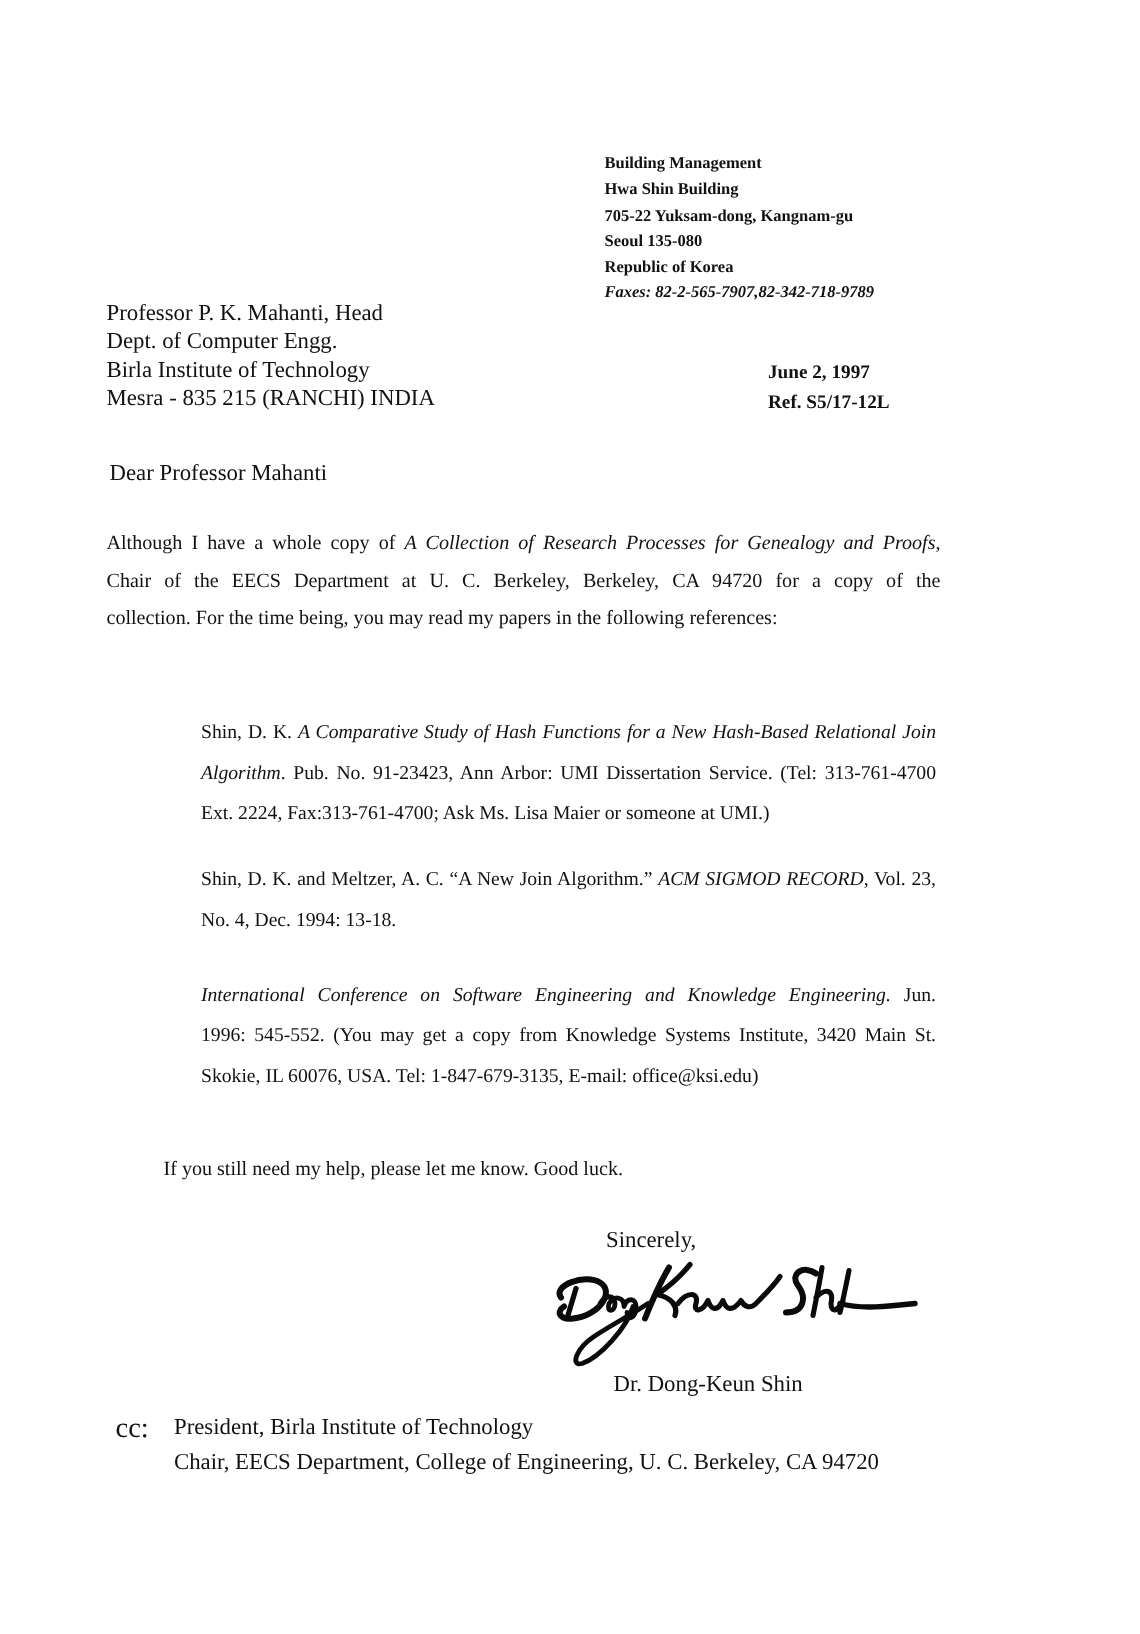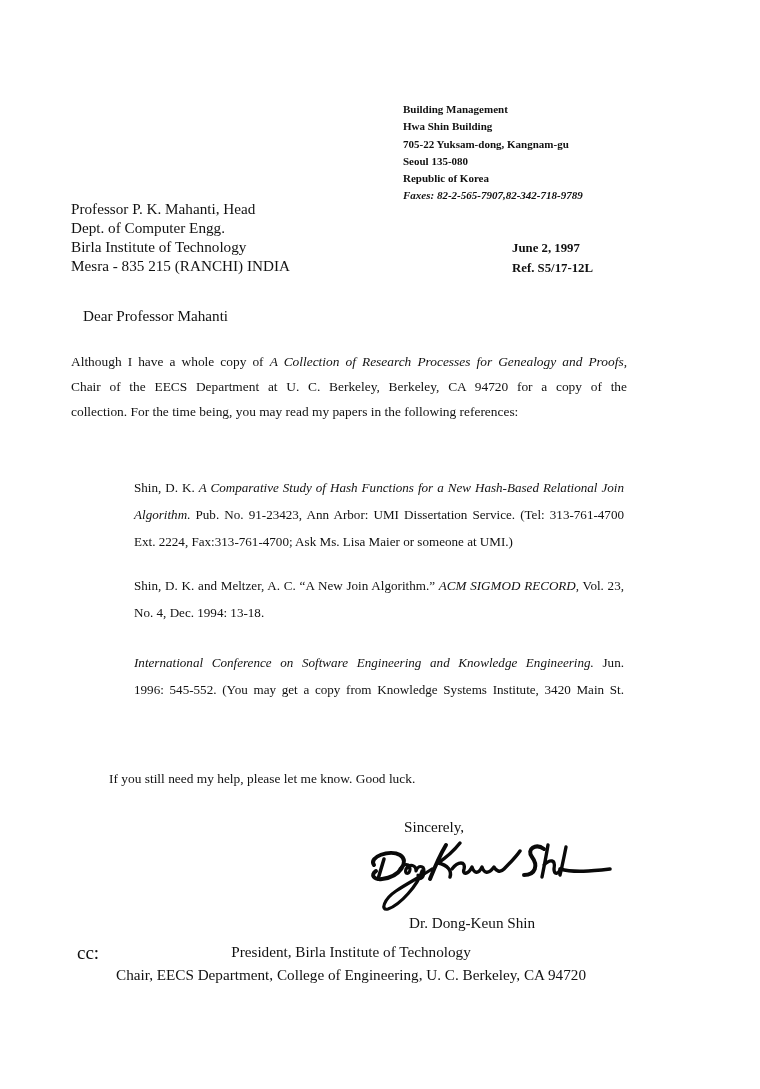--- a/index.html
+++ b/index.html
@@ -41,21 +41,21 @@
     .dateref {
       left: 512px;
       top: 238px;
       font-weight: bold;
       font-size: 12.8px;
       line-height: 20px;
     }
     .dateref .line { display: block; }
 
     .salutation {
-      left: 83px;
+      left: 73px;
       top: 307px;
       font-size: 15.2px;
     }
 
     
     .para {
       left: 71px;
       top: 349px;
       width: 556px;
       font-size: 13.4px;
@@ -121,21 +121,21 @@
       left: 77px;
       top: 942px;
       font-size: 19px;
     }
     .cc-list {
       left: 116px;
       top: 940px;
       font-size: 15.2px;
       line-height: 23px;
     }
-    .cc-list .line { display: block; text-align: center; }
+    .cc-list .line { display: block; }
   </style>
 </head>
 <body>
 
 <div class="abs sender">
   <span class="line">Building Management</span>
   <span class="line">Hwa Shin Building</span>
   <span class="line">705-22 Yuksam-dong, Kangnam-gu</span>
   <span class="line">Seoul 135-080</span>
   <span class="line">Republic of Korea</span>
@@ -169,20 +169,21 @@
 </div>
 
 <div class="abs ref ref2">
   <span class="ln"><span>Shin, D. K. and Meltzer, A. C. “A New Join Algorithm.” </span><i>ACM SIGMOD RECORD</i><span>, Vol. 23,</span></span>
   <span class="ln last">No. 4, Dec. 1994: 13-18.</span>
 </div>
 
 <div class="abs ref ref3">
   <span class="ln"><i>International Conference on Software Engineering and Knowledge Engineering.</i><span>  Jun.</span></span>
   <span class="ln">1996: 545-552. (You may get a copy from Knowledge Systems Institute, 3420 Main St.</span>
+  <span class="ln last">Skokie, IL 60076, USA.   Tel: 1-847-679-3135,   E-mail: office@ksi.edu)</span>
 </div>
 
 <div class="abs closing-line">If you still need my help, please let me know.   Good luck.</div>
 
 <div class="abs sincerely">Sincerely,</div>
 
 <svg class="abs signature" viewBox="0 0 260 80" xmlns="http://www.w3.org/2000/svg">
   <g fill="none" stroke="#0a0a0a" stroke-linecap="round" stroke-linejoin="round">
 
     <path d="M14 30 C 8 22, 30 14, 40 20 C 50 26, 40 42, 22 44 C 14 45, 10 40, 16 36" stroke-width="4"></path>

